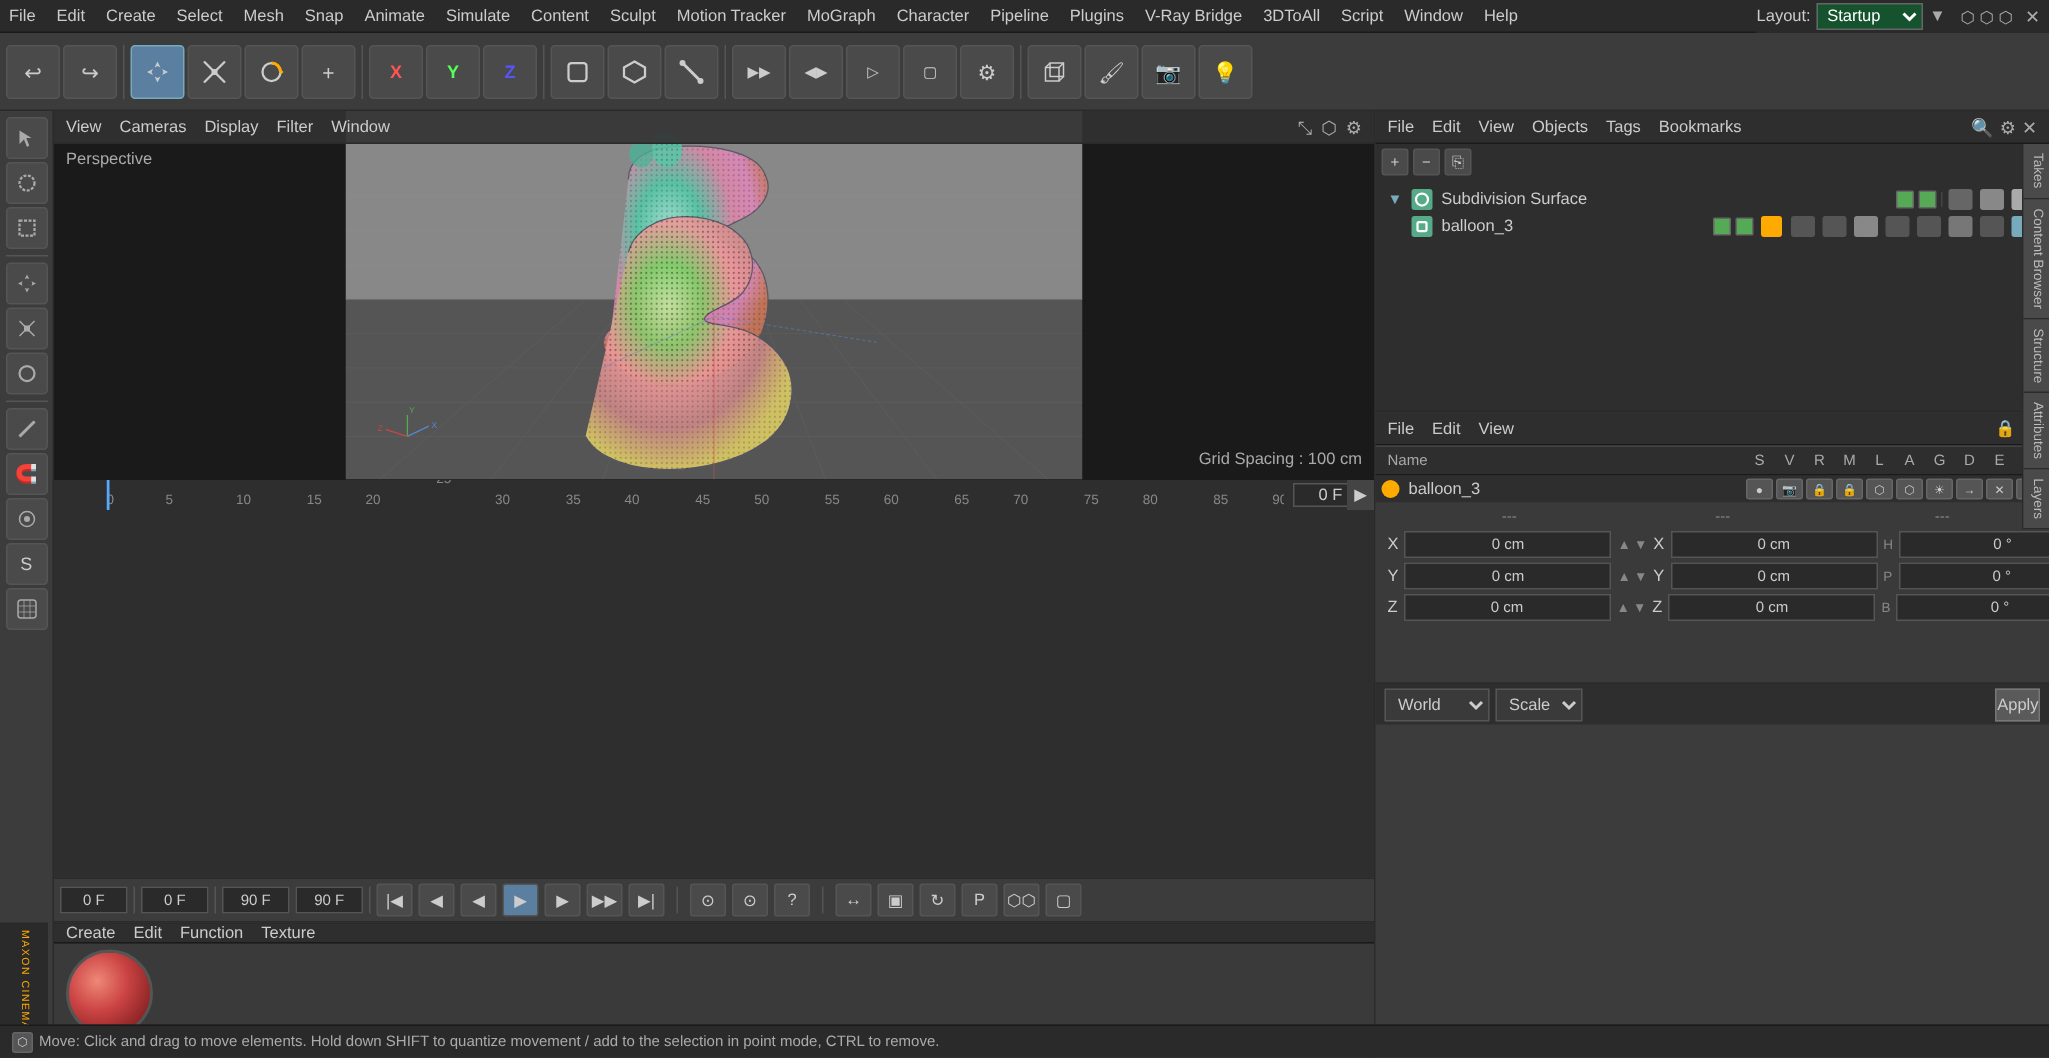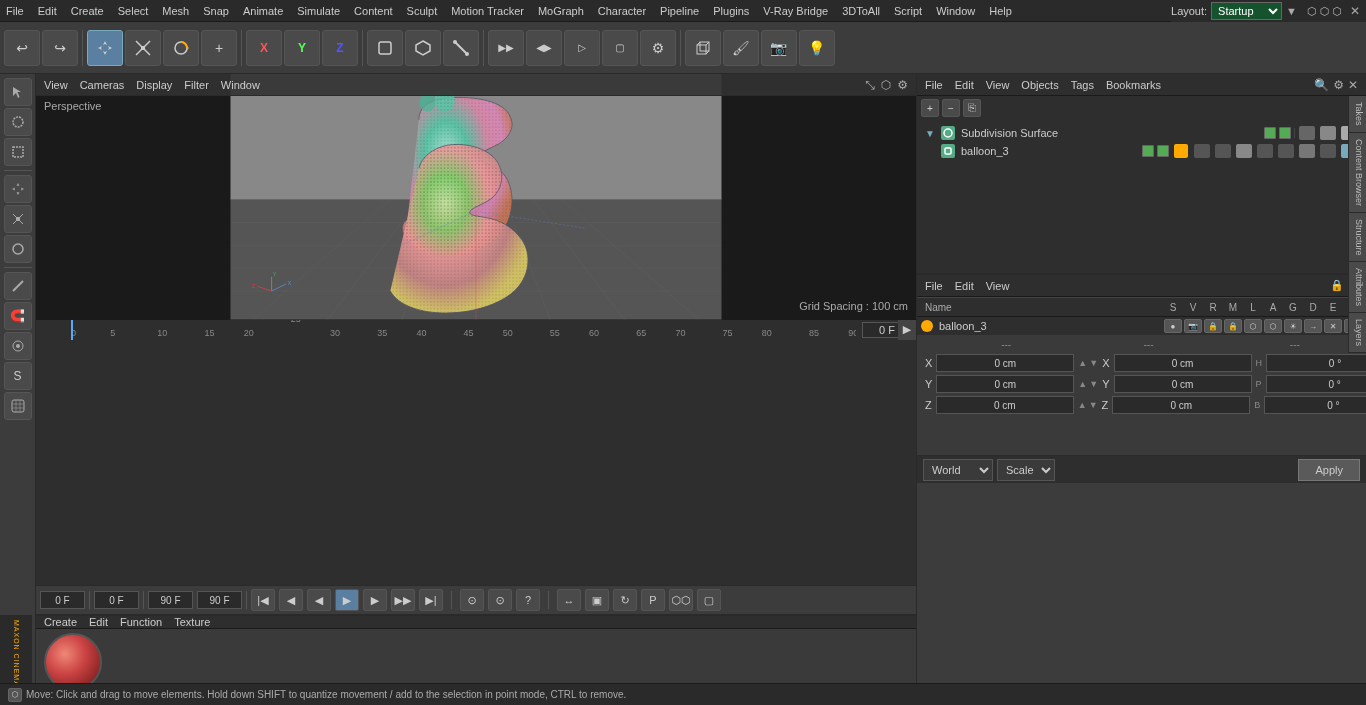--- a/index.html
+++ b/index.html
@@ -459,21 +459,21 @@
       font-size: 11px;
       height: 22px;
       padding: 0 4px;
     }
     #apply-btn {
       background: #5a5a5a;
       border: 1px solid #777;
       color: #ccc;
       font-size: 11px;
       height: 22px;
-      padding: 0 16px;
+      padding: 0 0;
       cursor: pointer;
       margin-left: auto;
     }
 
     
     #obj-attr-header {
       height: 20px;
       background: #2e2e2e;
       display: flex;
       align-items: center;

